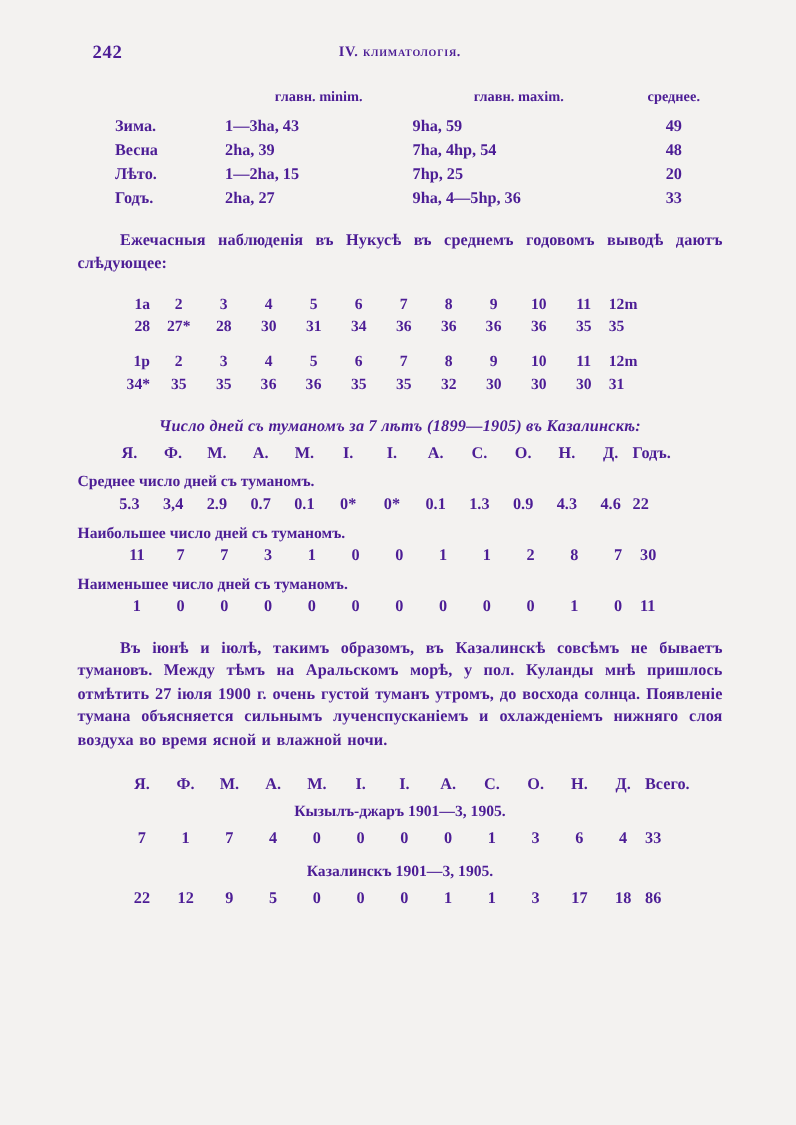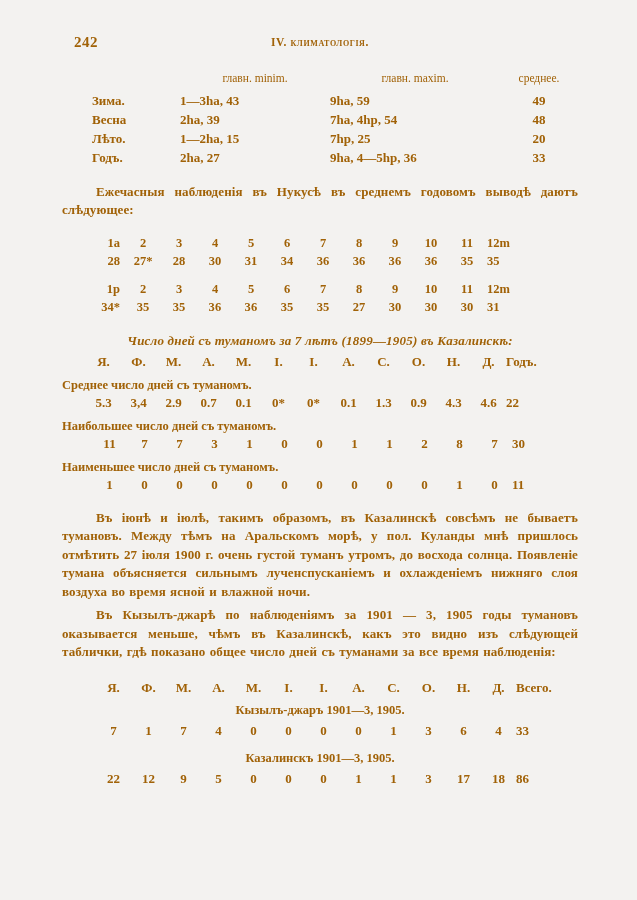--- a/index.html
+++ b/index.html
@@ -7,21 +7,21 @@
     padding: 0;
     background: #b8b8b8;
   }
   .page {
     position: relative;
     width: 637px;
     height: 900px;
     background: #f2f1ef;
     overflow: hidden;
     font-family: "Liberation Serif", "DejaVu Serif", serif;
-    color: #a16207;
+    color: #4c1d95;
     box-sizing: border-box;
   }
   .sheet {
     position: absolute;
     left: 0; top: 0;
     width: 637px; height: 900px;
     background: #f3f2f0;
   }
   .content {
     position: absolute;
@@ -58,21 +58,21 @@
   .runtitle .rt-num { text-transform: uppercase; }
 
   
   .season-table {
     margin: 14px 0 0 0;
     width: 100%;
     border-collapse: collapse;
     font-size: 13px;
   }
   .season-table th {
-    font-weight: normal;
+    font-weight: bold;
     font-size: 11.5px;
     padding: 0 0 7px 0;
     text-align: center;
     white-space: nowrap;
   }
   .season-table th.c-label { width: 118px; }
   .season-table th.c-min   { width: 150px; }
   .season-table th.c-max   { width: 170px; }
   .season-table th.c-avg   { width: 78px; }
   .season-table td {
@@ -266,21 +266,21 @@
         <div class="hcell wide">12m</div>
       </div>
       <div class="hrow">
         <div class="hcell lead">34*</div>
         <div class="hcell">35</div>
         <div class="hcell">35</div>
         <div class="hcell bold">36</div>
         <div class="hcell bold">36</div>
         <div class="hcell">35</div>
         <div class="hcell">35</div>
-        <div class="hcell">27</div>
+        <div class="hcell">32</div>
         <div class="hcell">30</div>
         <div class="hcell">30</div>
         <div class="hcell">30</div>
         <div class="hcell wide">31</div>
       </div>
     </div>
 
     <div class="fog-title">Число дней съ туманомъ за 7 лѣтъ (1899—1905) въ Казалинскѣ:</div>
 
     <div class="months-row row-indent">
@@ -344,21 +344,20 @@
       <div class="vcell">0</div>
       <div class="vcell">0</div>
       <div class="vcell">0</div>
       <div class="vcell">0</div>
       <div class="vcell">1</div>
       <div class="vcell">0</div>
       <div class="vcell last">11</div>
     </div>
 
     <p class="body">Въ iюнѣ и iюлѣ, такимъ образомъ, въ Казалинскѣ совсѣмъ не бываетъ тумановъ. Между тѣмъ на Аральскомъ морѣ, у пол. Куланды мнѣ пришлось отмѣтить 27 iюля 1900 г. очень густой туманъ утромъ, до восхода солнца. Появленiе тумана объясняется сильнымъ лученспусканiемъ и охлажденiемъ нижняго слоя воздуха во время ясной и влажной ночи.</p>
-    <p class="body tight">Въ Кызылъ-джарѣ по наблюденiямъ за 1901 — 3, 1905 годы тумановъ оказывается меньше, чѣмъ въ Казалинскѣ, какъ это видно изъ слѣдующей таблички, гдѣ показано общее число дней съ туманами за все время наблюденiя:</p>
 
     <div class="months-row row-indent-3" style="margin-top:18px;">
       <div class="mcell">Я.</div>
       <div class="mcell">Ф.</div>
       <div class="mcell">М.</div>
       <div class="mcell">А.</div>
       <div class="mcell">М.</div>
       <div class="mcell">I.</div>
       <div class="mcell">I.</div>
       <div class="mcell">А.</div>

